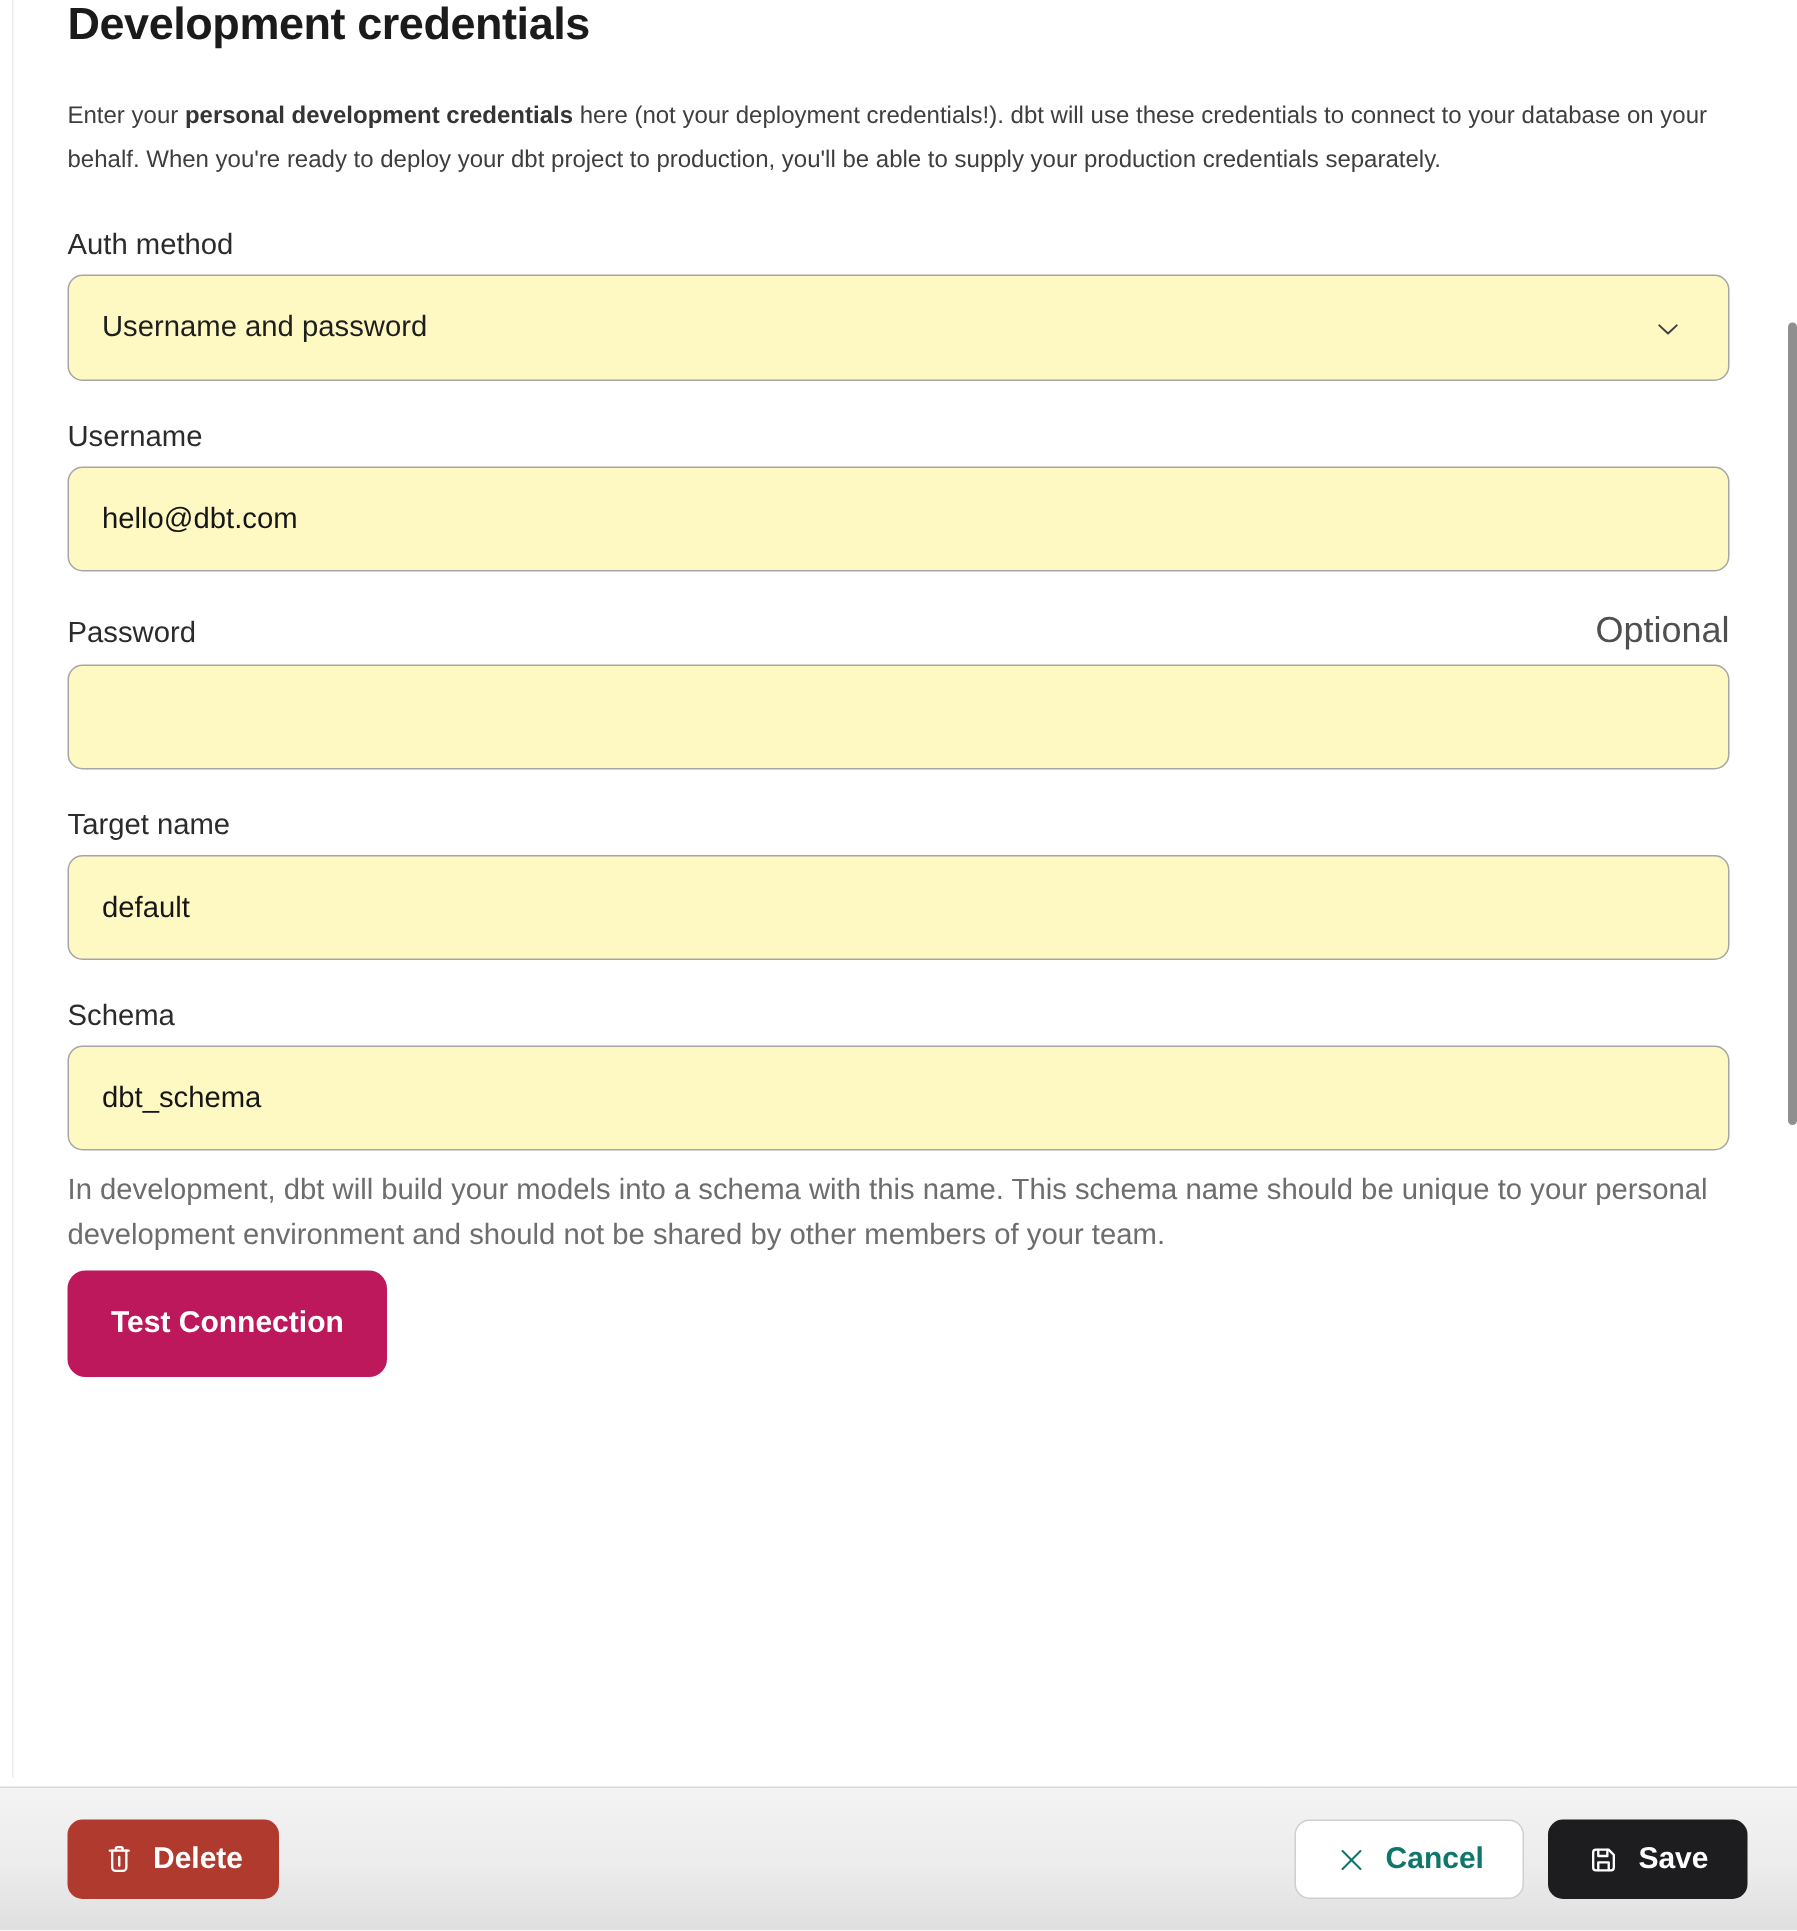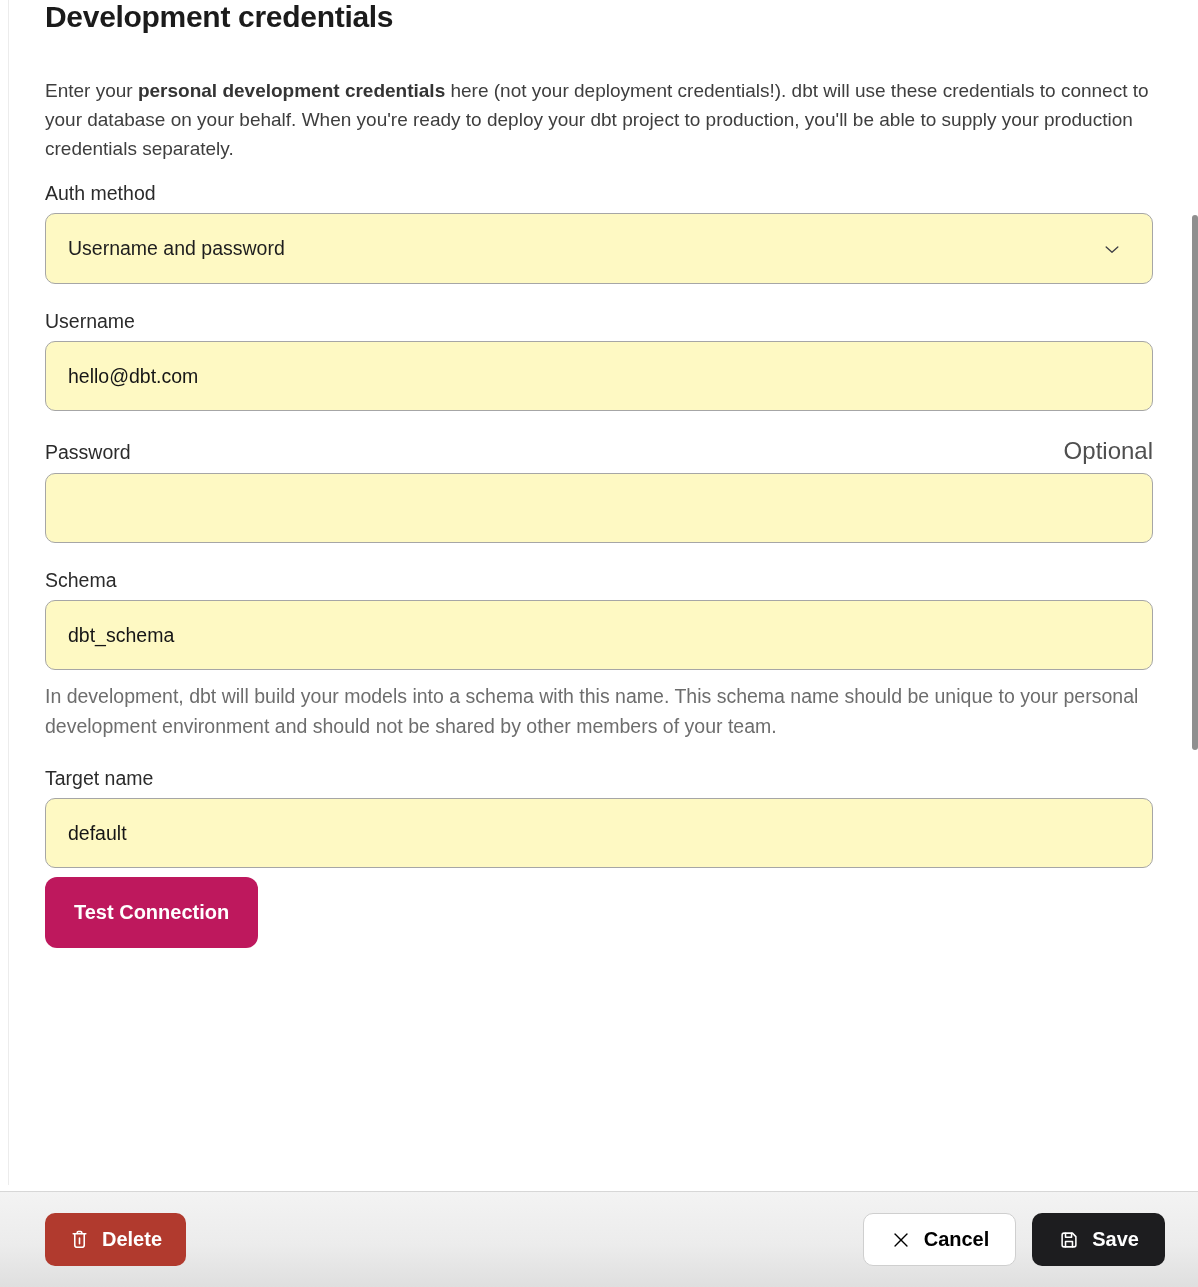--- a/index.html
+++ b/index.html
@@ -21,29 +21,29 @@
     padding: 0 45px;
   }
   h1.page-title {
     font-size: 30px;
     line-height: 34px;
     font-weight: 700;
     letter-spacing: -0.3px;
     color: #1b1b1b;
   }
   .intro {
-    margin-top: 42px;
-    font-size: 19px;
+    margin-top: 29px;
+    font-size: 16px;
     line-height: 29px;
     color: #3e3e3e;
     max-width: 1110px;
   }
   .intro b { color: #343434; }
   .form-group { margin-top: 26px; }
-  .form-group.first { margin-top: 19px; }
+  .form-group.first { margin-top: 31px; }
   .label-row {
     display: flex;
     justify-content: space-between;
     align-items: baseline;
     margin-bottom: 8px;
   }
   .field-label {
     font-size: 19.5px;
     font-weight: 500;
     color: #2b2b2b;
@@ -117,21 +117,21 @@
     padding: 0 24px;
     background: #b13a2e;
     color: #ffffff;
     margin-right: auto;
   }
   .cancel-btn {
     height: 53px;
     padding: 0 26px;
     background: #ffffff;
     border: 1px solid #cfcfcf;
-    color: #000000;
+    color: #0f766e;
     font-weight: 600;
   }
   .save-btn {
     height: 53px;
     padding: 3px 26px;
     background: #1d1d1f;
     color: #ffffff;
     margin-left: 16px;
   }
   .scrollbar-thumb {
@@ -179,31 +179,31 @@
   <div class="form-group">
     <div class="label-row">
       <span class="field-label">Password</span>
       <span class="optional-badge">Optional</span>
     </div>
     <input type="password" class="control" value="" style="">
   </div>
 
   <div class="form-group">
     <div class="label-row">
+      <span class="field-label">Target name</span>
+    </div>
+    <input type="text" class="control" value="default" style="">
+  </div>
+
+  <div class="form-group">
+    <div class="label-row">
       <span class="field-label">Schema</span>
     </div>
     <input type="text" class="control" value="dbt_schema" style="">
     <p class="help-text">In development, dbt will build your models into a schema with this name. This schema name should be unique to your personal development environment and should not be shared by other members of your team.</p>
-  </div>
-
-  <div class="form-group">
-    <div class="label-row">
-      <span class="field-label">Target name</span>
-    </div>
-    <input type="text" class="control" value="default" style="">
   </div>
 
 
   <button class="btn test-btn">
     <span>Test Connection</span>
   </button>
 
 </div>
 
 <div class="footer">

